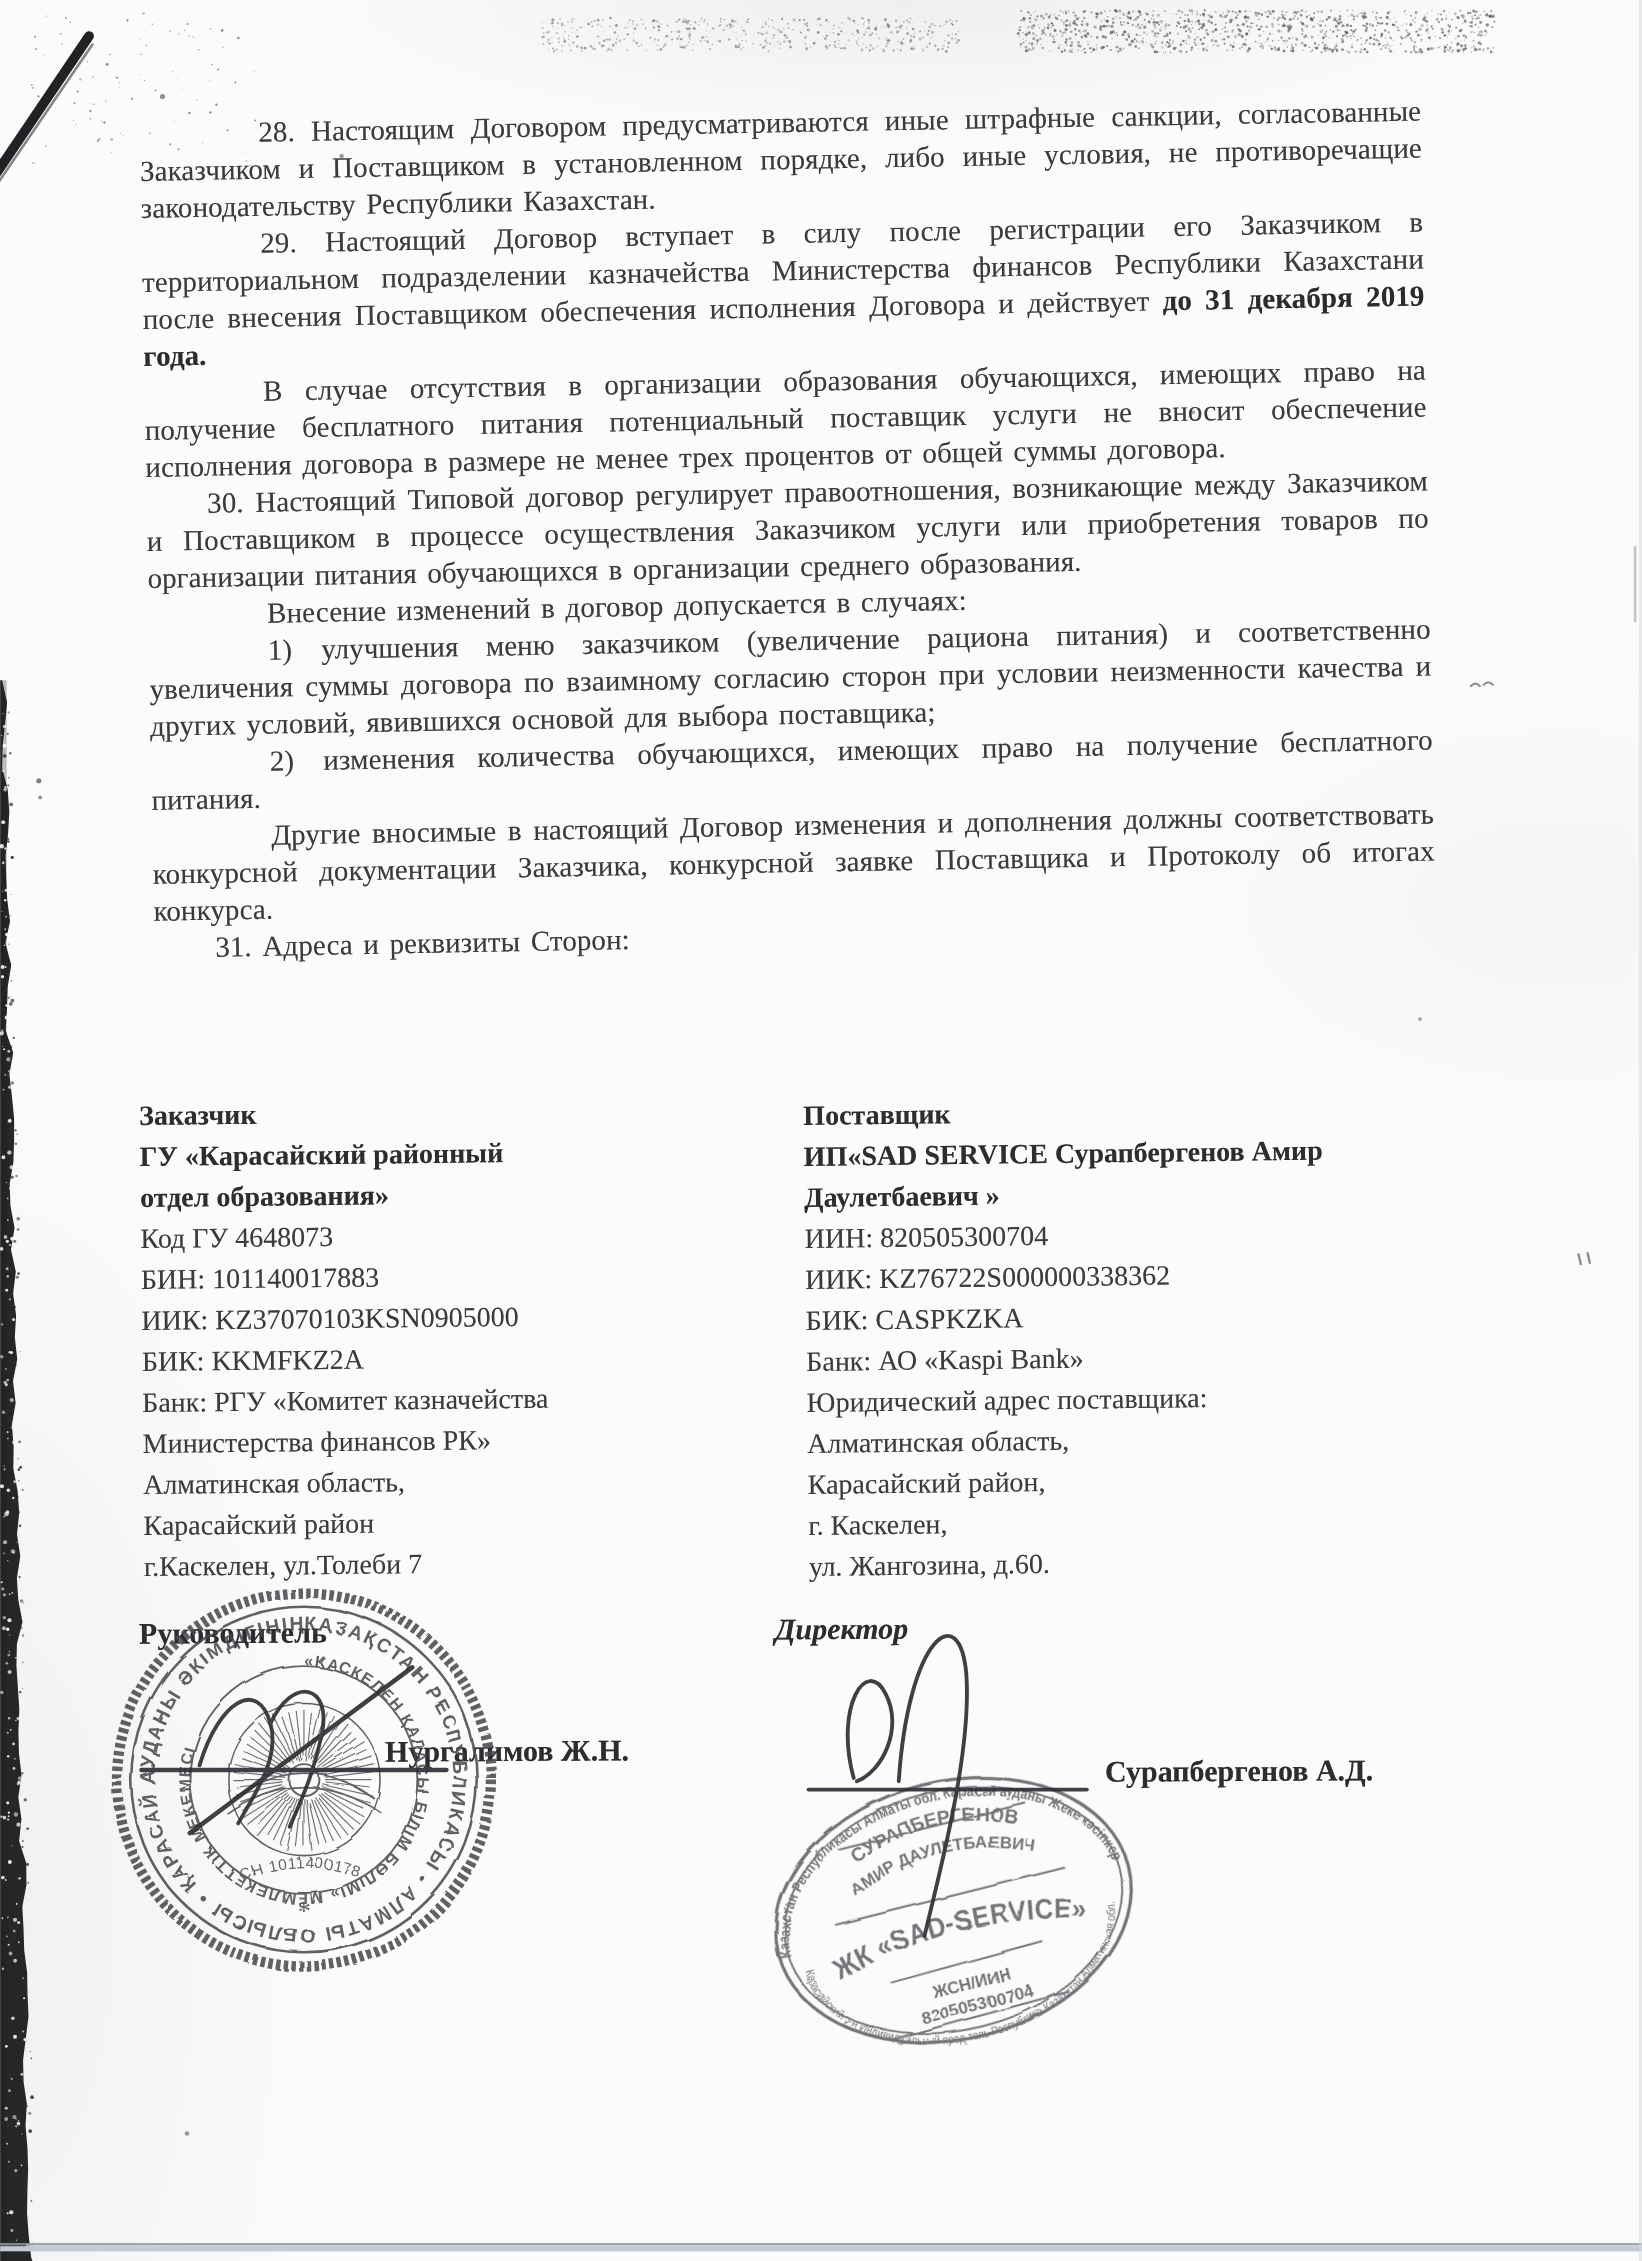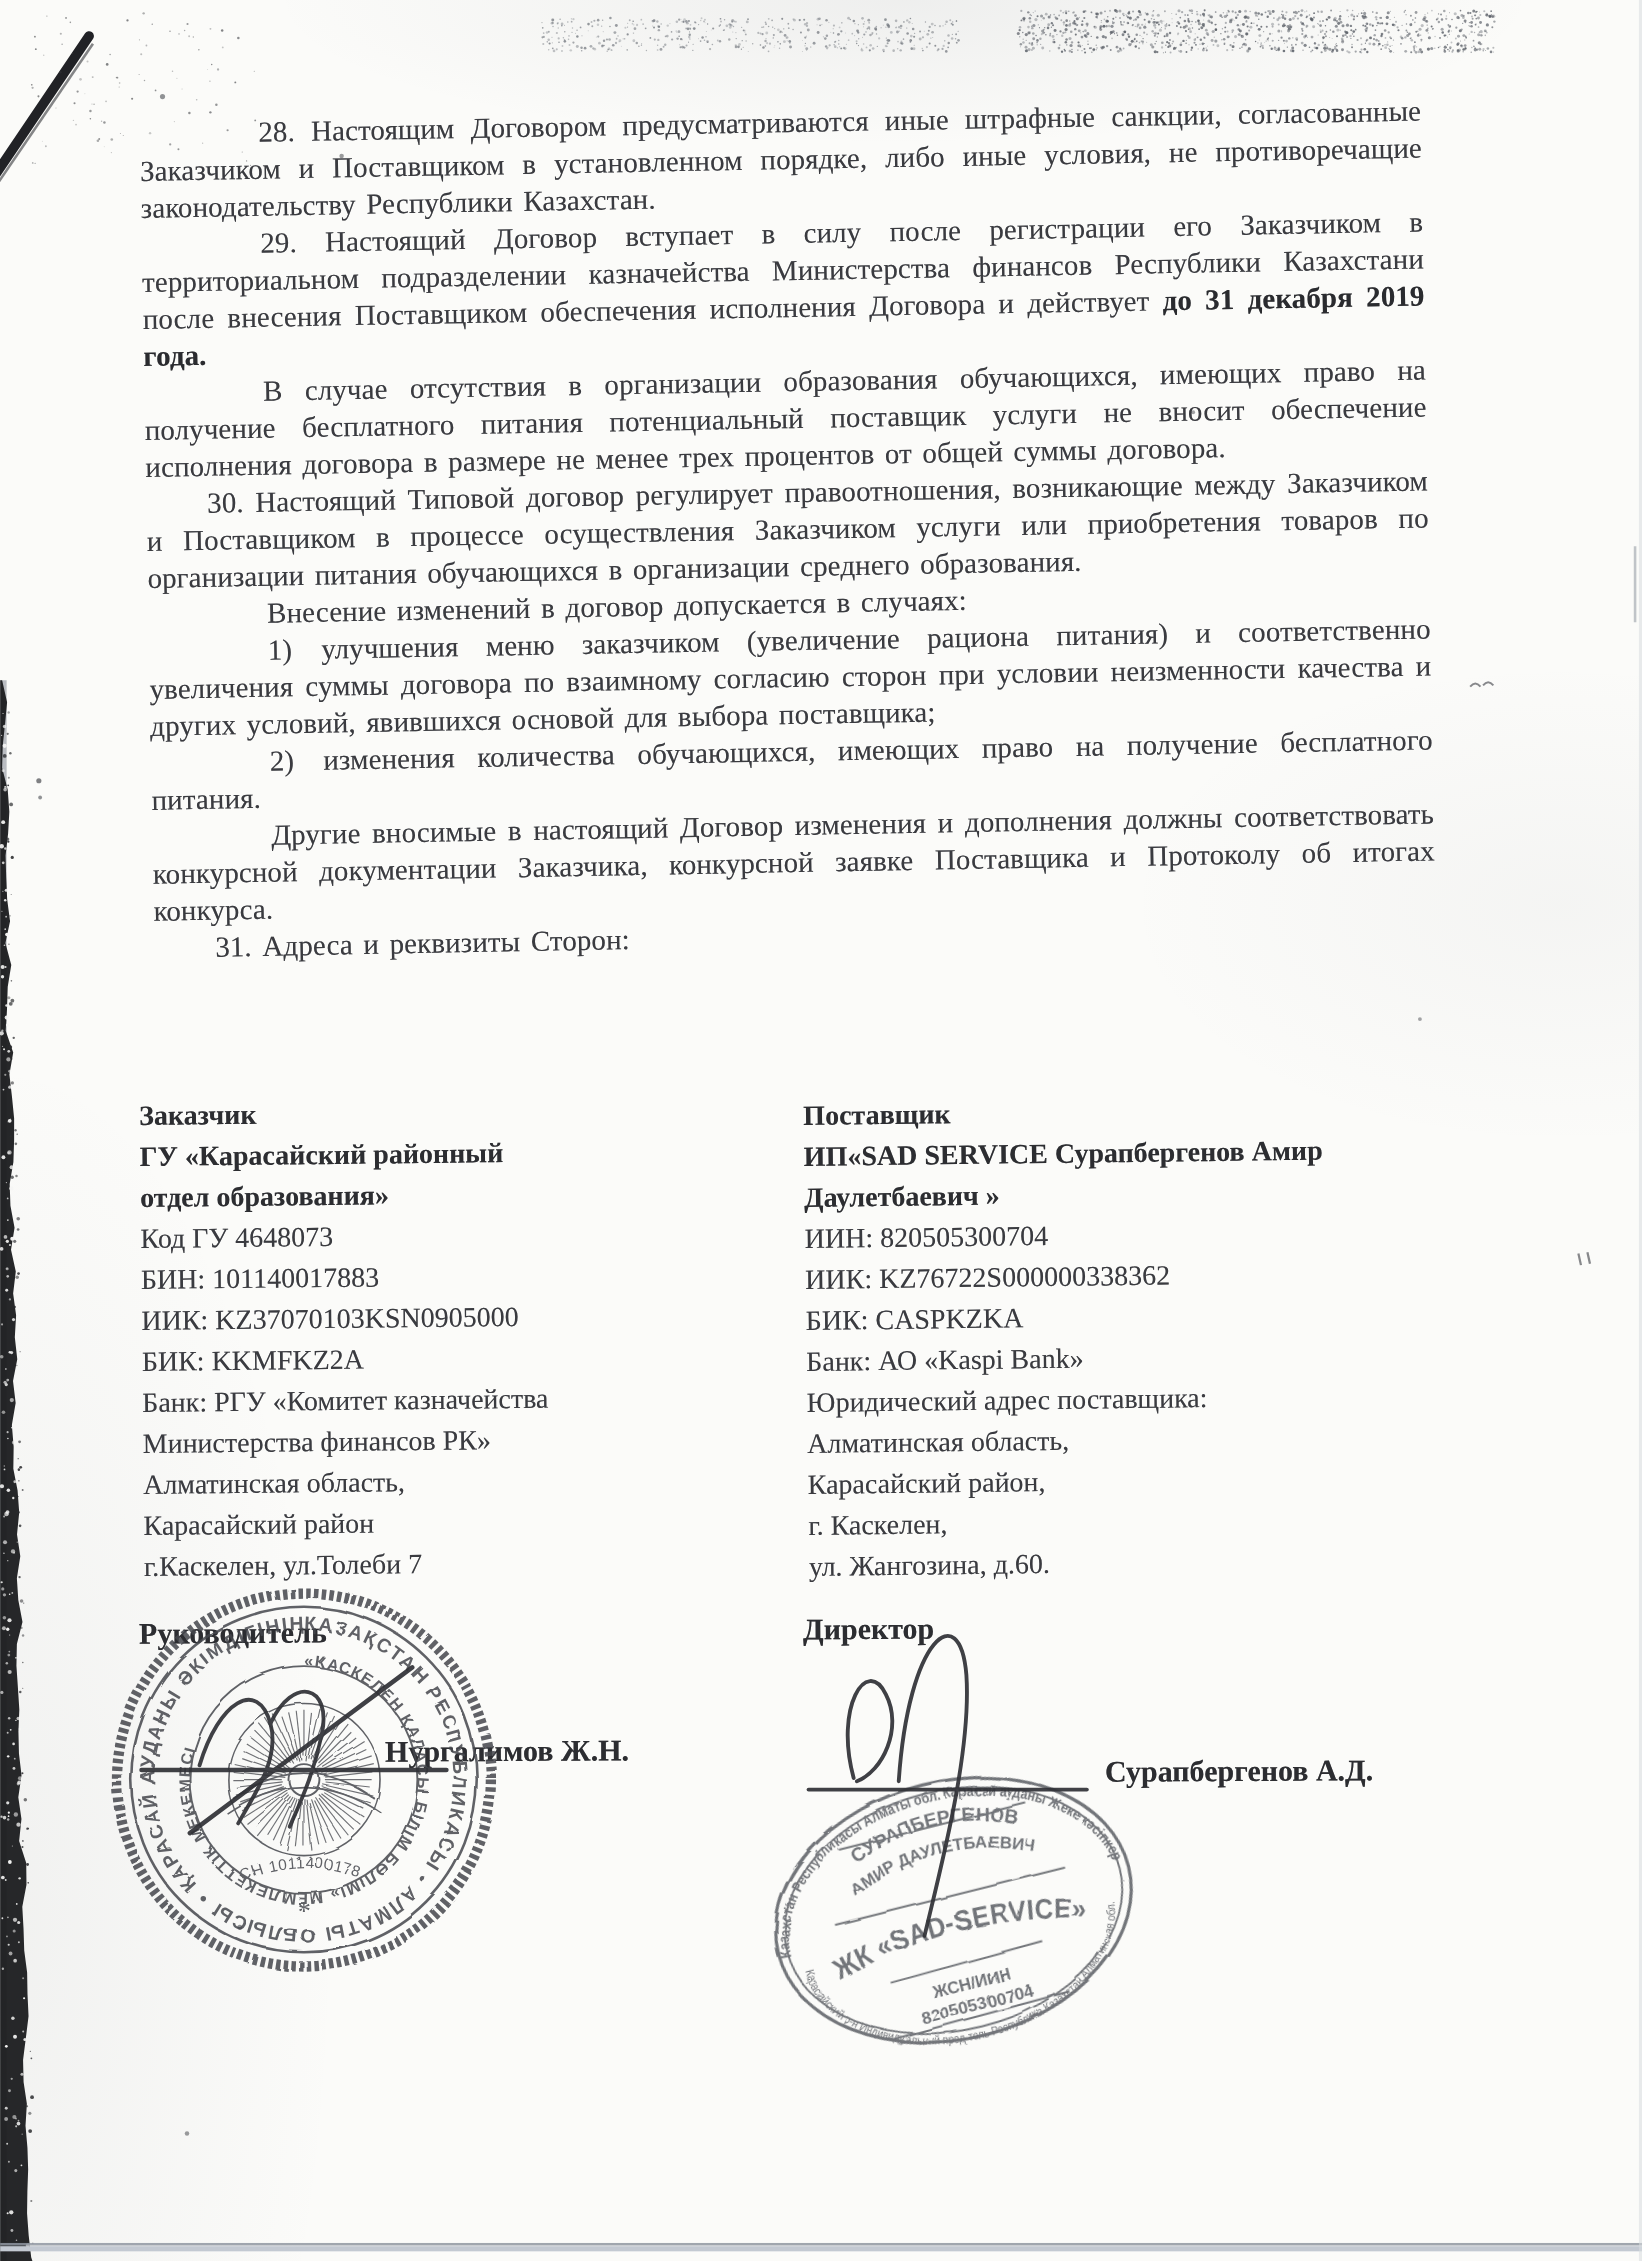--- a/index.html
+++ b/index.html
@@ -48,21 +48,21 @@
   .b{font-weight:bold;color:#2c2d31;}
 
   
   .sig-title{
     position:absolute;font-size:30px;font-weight:bold;color:#2c2d31;
     text-shadow:0 0 0.6px rgba(44,45,49,.5);
     transform:rotate(-0.4deg);
     white-space:nowrap;
   }
   #sig-title-left{left:139px;top:1616px;}
-  #sig-title-right{left:803px;top:1612px;}
+  #sig-title-right{left:775px;top:1612px;font-style:italic;}
   .sig-name{
     position:absolute;font-size:30px;font-weight:bold;color:#2c2d31;
     text-shadow:0 0 0.6px rgba(44,45,49,.5);
     transform:rotate(-0.3deg);
     white-space:nowrap;
   }
   #sig-name-left{left:385px;top:1734px;}
   #sig-name-right{left:1105px;top:1754px;}
 
   .stamp-box{position:absolute;pointer-events:none;}

